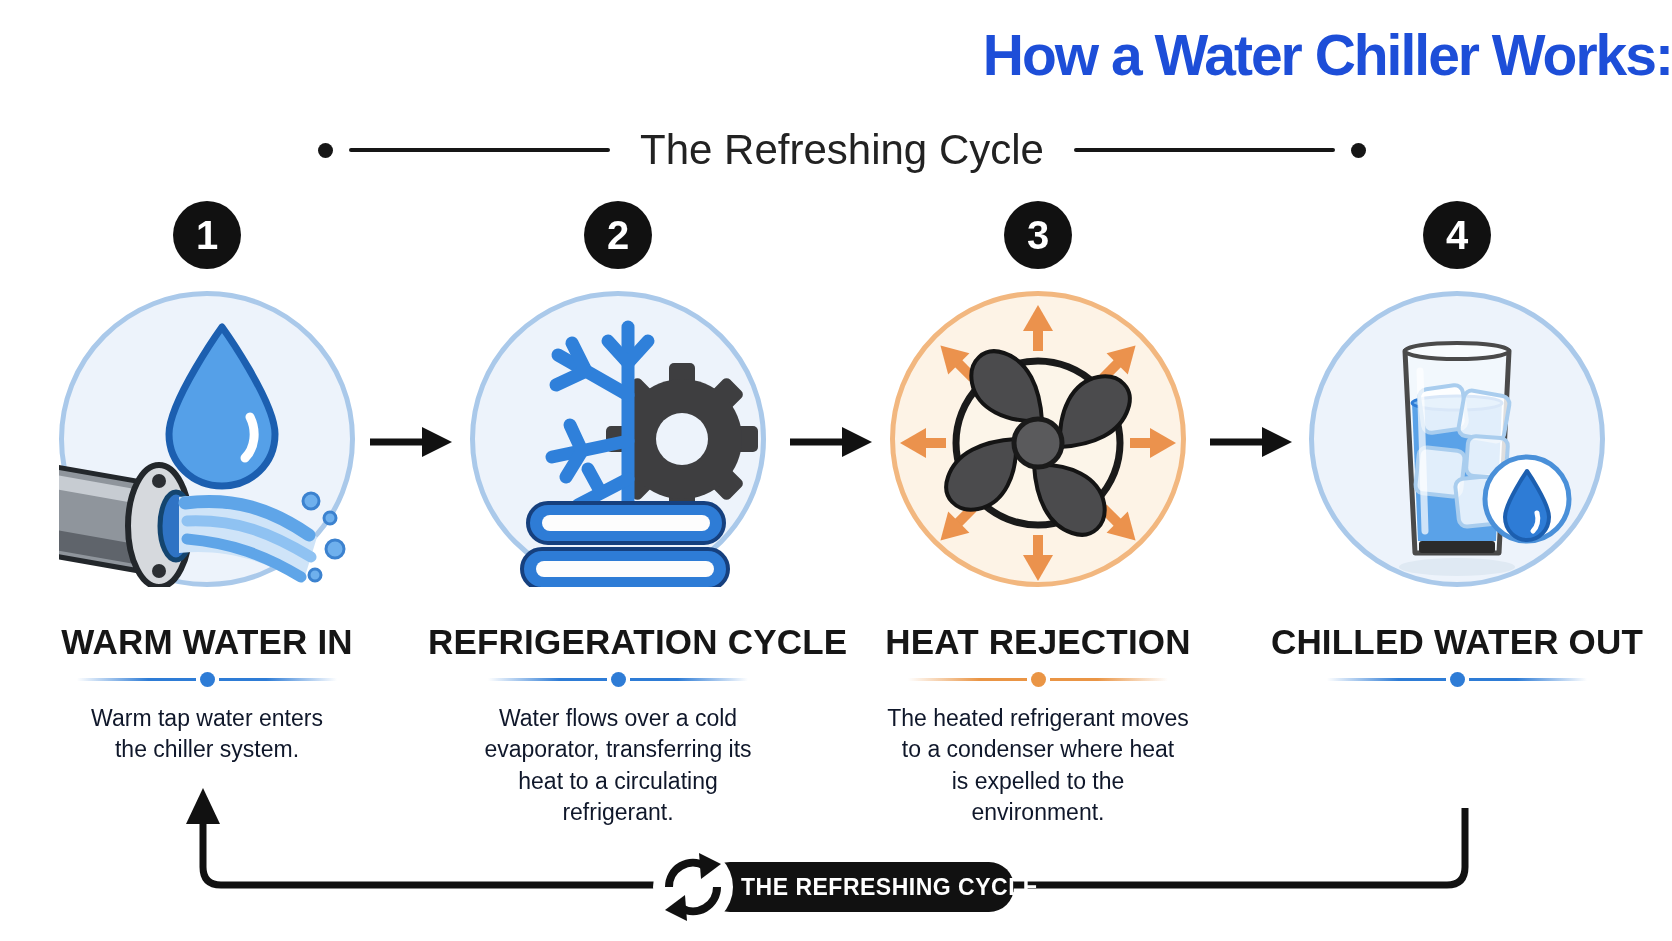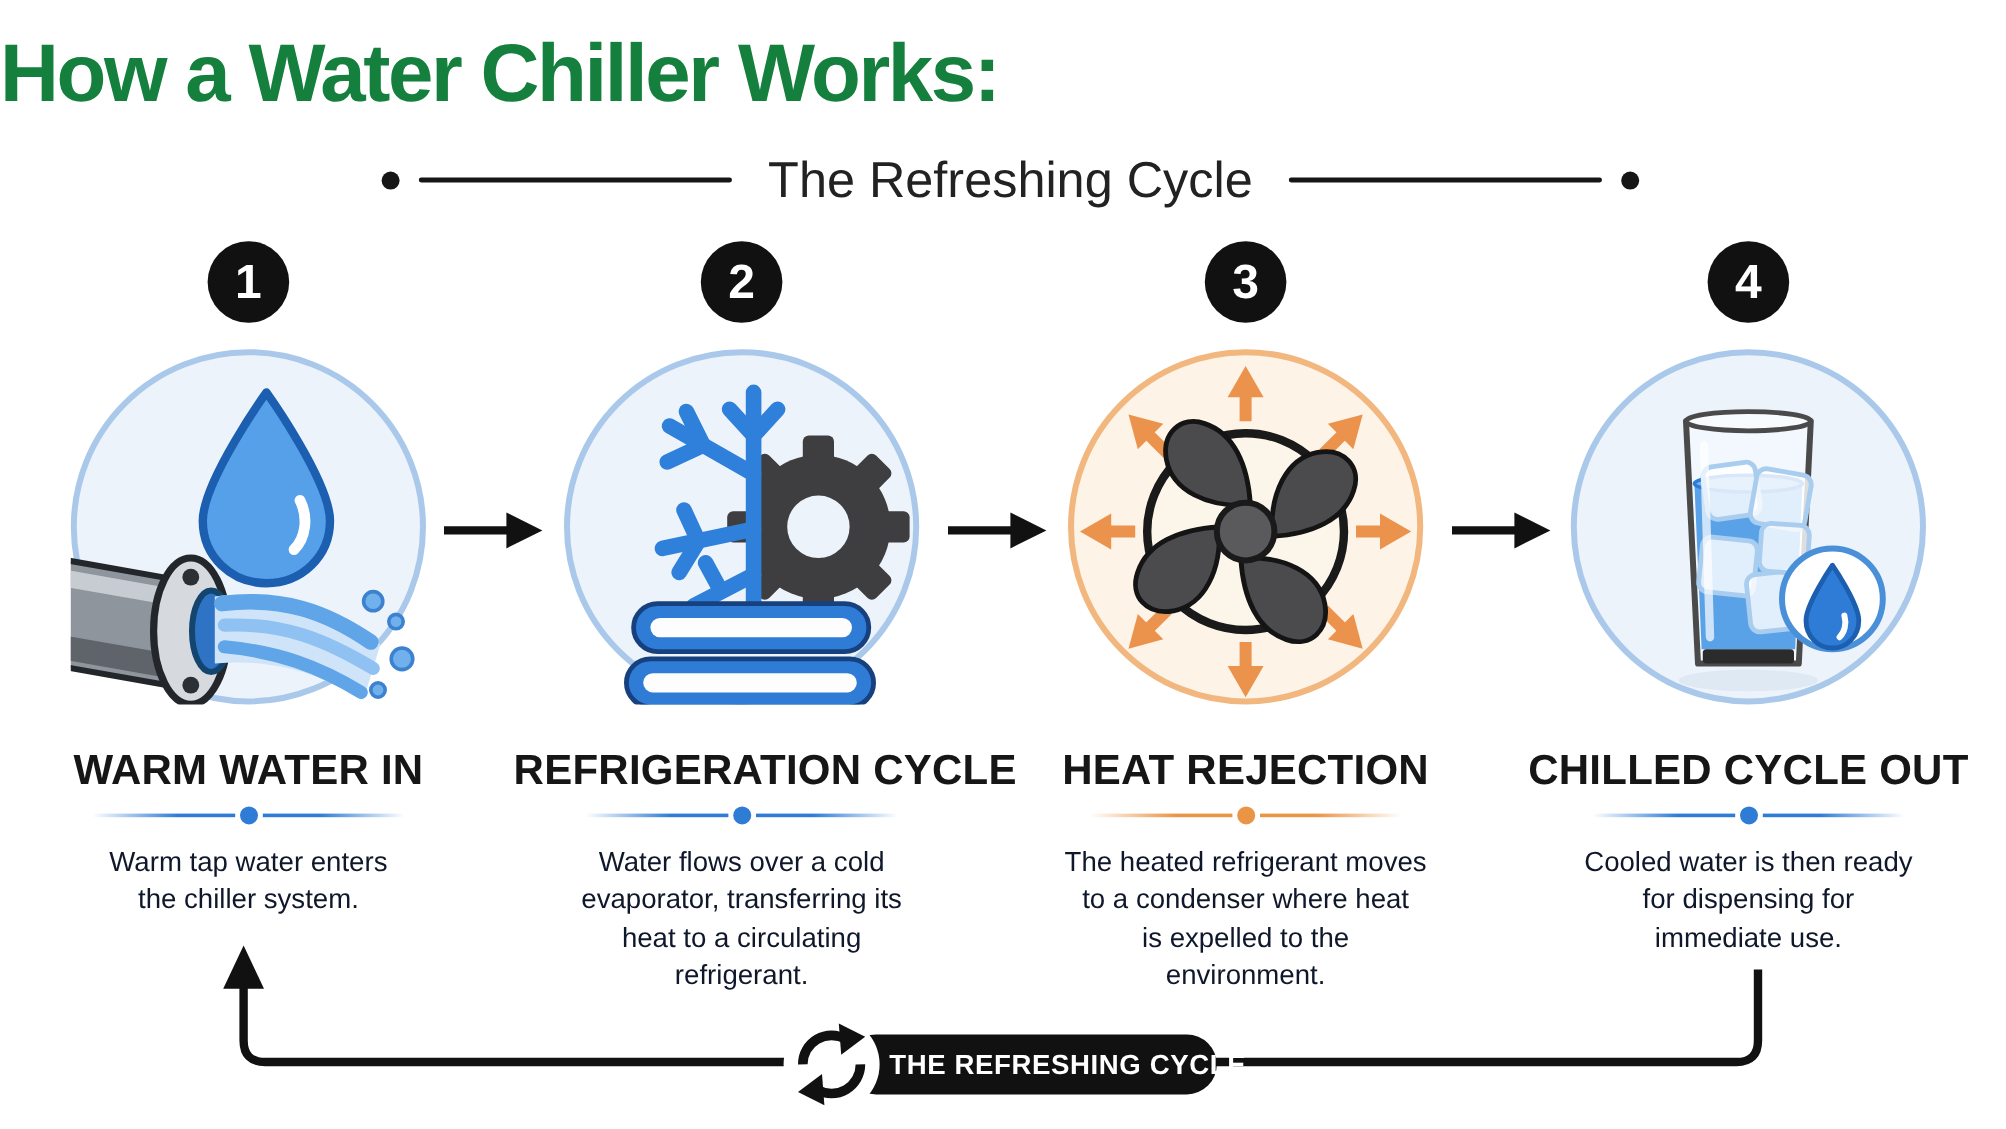--- a/index.html
+++ b/index.html
@@ -2,22 +2,22 @@
 <html><head>
 <meta charset="utf-8">
 <style>
   html,body{margin:0;padding:0;background:#fff;}
   .canvas{
     position:relative;width:1672px;height:941px;background:#ffffff;overflow:hidden;
     font-family:"Liberation Sans",sans-serif;color:#1a1a1a;
   }
   
   .title{
-    position:absolute;top:22px;left:0;width:100%;text-align:left;
-    font-size:68px;font-weight:800;letter-spacing:-2px;color:#15803d;
+    position:absolute;top:22px;left:0;width:100%;text-align:right;
+    font-size:57px;font-weight:800;letter-spacing:-2px;color:#1d4ed8;
   }
   .subtitle-row{
     position:absolute;top:128px;left:318px;width:1048px;height:44px;
     display:flex;align-items:center;gap:16px;
   }
   .end-dot{width:15px;height:15px;border-radius:50%;background:#161616;flex:0 0 auto;}
   .head-line{flex:1 1 auto;height:4px;background:#161616;border-radius:2px;}
   .subtitle{flex:0 0 auto;font-size:42px;font-weight:500;color:#222;padding:0 14px;white-space:nowrap;}
   
   .badge{
@@ -250,29 +250,26 @@
       <span class="dline l"></span>
         <span class="ddot"></span>
         <span class="dline r"></span>
     </div>
     <div class="desc">Water flows over a cold
 evaporator, transferring its
 heat to a circulating
 refrigerant.</div>
   </div>
   <div class="col c4">
-    <div class="heading">CHILLED CYCLE OUT</div>
+    <div class="heading">CHILLED WATER OUT</div>
     <div class="divider blue">
       <span class="dline l"></span>
         <span class="ddot"></span>
         <span class="dline r"></span>
     </div>
-    <div class="desc">Cooled water is then ready
-for dispensing for
-immediate use.</div>
   </div>
 
   <svg class="loop-svg" width="1672" height="161" viewBox="0 0 1672 161">
     <path d="M1465 28 L1465 87 Q1465 105 1447 105 L221 105 Q203 105 203 87 L203 38" fill="none" stroke="#111" stroke-width="7"></path>
     <polygon points="203,8 186,44 220,44" fill="#111"></polygon>
   </svg>
 
   <div class="pill">
     <div class="pill-label">THE REFRESHING CYCLE</div>
   </div>

